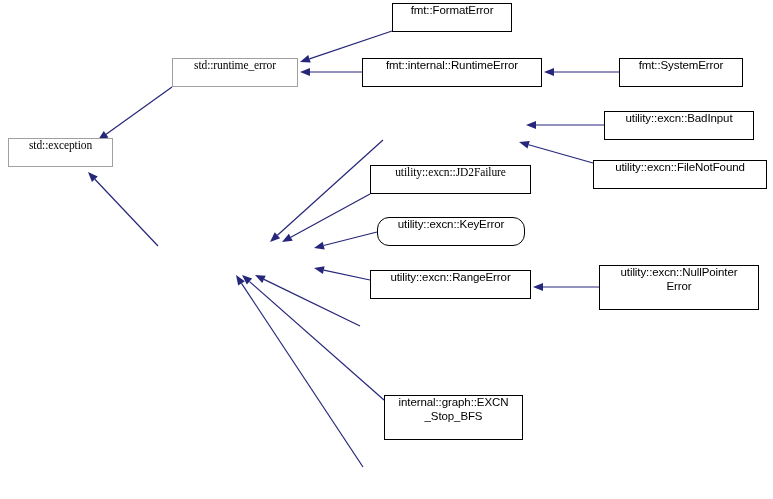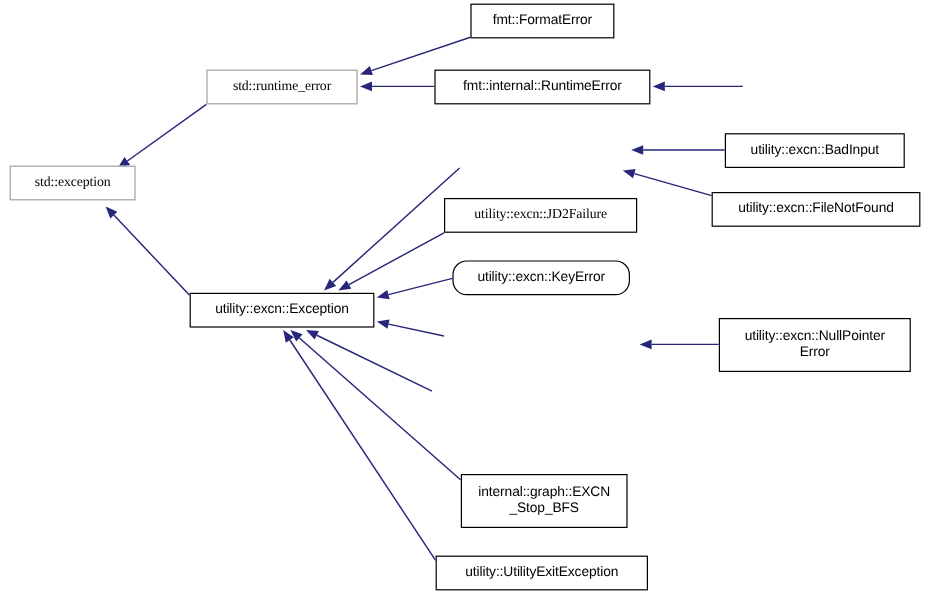--- a/index.html
+++ b/index.html
@@ -20,21 +20,21 @@
     left: 0;
     top: 0;
     width: 773px;
     height: 499px;
     pointer-events: none;
   }
   .node {
     position: absolute;
     box-sizing: border-box;
     display: flex;
-    align-items: center;
+    align-items: flex-start;
     justify-content: center;
     text-align: center;
     background: #ffffff;
     border: 1px solid #000000;
     color: #000000;
     font-size: 11.5px;
     line-height: 13.5px;
     letter-spacing: -0.1px;
     white-space: pre-line;
     cursor: pointer;
@@ -83,23 +83,23 @@
       <polygon points="242,275 252.14907464873798,278.6050358908538 246.86309826918696,284.6099050580238" fill="#26267a"></polygon>
       <line x1="363" y1="467" x2="241.5168918181659" y2="283.3404978668335" stroke="#26267a" stroke-width="1.2"></line>
       <polygon points="236,275 244.8530909648993,281.1337411395672 238.1806926714325,285.54725459409985" fill="#26267a"></polygon>
       <line x1="158" y1="246" x2="94.87199853876082" y2="179.26468416954717" stroke="#26267a" stroke-width="1.2"></line>
       <polygon points="88,172 97.77787220657969,176.51588475404284 91.96612487094195,182.0134835850515" fill="#26267a"></polygon>
     </svg>
 <div class="node external" style="left: 8px; top: 138px; width: 105px; height: 29px; border-color: rgb(160, 160, 160); background: rgb(255, 255, 255); color: rgb(0, 0, 0);"><span class="node-label">std::exception</span></div>
     <div class="node external" style="left: 172px; top: 58px; width: 126px; height: 29px; border-color: rgb(160, 160, 160); background: rgb(255, 255, 255); color: rgb(0, 0, 0);"><span class="node-label">std::runtime_error</span></div>
     <div class="node" style="left: 392px; top: 3px; width: 120px; height: 29px; border-color: rgb(0, 0, 0); background: rgb(255, 255, 255); color: rgb(0, 0, 0);"><span class="node-label">fmt::FormatError</span></div>
     <div class="node" style="left: 362px; top: 58px; width: 180px; height: 29px; border-color: rgb(0, 0, 0); background: rgb(255, 255, 255); color: rgb(0, 0, 0);"><span class="node-label">fmt::internal::RuntimeError</span></div>
+    <div class="node" style="left: 619px; top: 58px; width: 124px; height: 29px; border-color: rgb(0, 0, 0); background: rgb(255, 255, 255); color: rgb(0, 0, 0);"><span class="node-label">fmt::SystemError</span></div>
     <div class="node" style="left: 604px; top: 111px; width: 150px; height: 29px; border-color: rgb(0, 0, 0); background: rgb(255, 255, 255); color: rgb(0, 0, 0);"><span class="node-label">utility::excn::BadInput</span></div>
     <div class="node" style="left: 593px; top: 160px; width: 174px; height: 29px; border-color: rgb(0, 0, 0); background: rgb(255, 255, 255); color: rgb(0, 0, 0);"><span class="node-label">utility::excn::FileNotFound</span></div>
     <div class="node" style="left: 370px; top: 165px; width: 161px; height: 29px; border-color: rgb(0, 0, 0); background: rgb(255, 255, 255); color: rgb(0, 0, 0); font-family: Liberation Serif, serif;"><span class="node-label">utility::excn::JD2Failure</span></div>
     <div class="node" style="left: 377px; top: 217px; width: 148px; height: 29px; border-color: rgb(0, 0, 0); background: rgb(255, 255, 255); color: rgb(0, 0, 0); border-radius: 12px;"><span class="node-label">utility::excn::KeyError</span></div>
-    <div class="node" style="left: 158px; top: 244px; width: 154px; height: 29px; border-color: rgb(0, 0, 0); background: rgb(255, 255, 255); color: rgb(0, 0, 0);"><span class="node-label">utility::excn::Exception</span></div>
+    <div class="node" style="left: 370px; top: 270px; width: 161px; height: 29px; border-color: rgb(0, 0, 0); background: rgb(255, 255, 255); color: rgb(0, 0, 0);"><span class="node-label">utility::excn::RangeError</span></div>
     <div class="node" style="left: 599px; top: 265px; width: 160px; height: 45px; border-color: rgb(0, 0, 0); background: rgb(255, 255, 255); color: rgb(0, 0, 0);"><span class="node-label">utility::excn::NullPointer
 Error</span></div>
     <div class="node" style="left: 384px; top: 395px; width: 139px; height: 45px; border-color: rgb(0, 0, 0); background: rgb(255, 255, 255); color: rgb(0, 0, 0);"><span class="node-label">internal::graph::EXCN
 _Stop_BFS</span></div>
-    <div class="node" style="left: 363px; top: 463px; width: 177px; height: 29px; border-color: rgb(0, 0, 0); background: rgb(255, 255, 255); color: rgb(0, 0, 0);"><span class="node-label">utility::UtilityExitException</span></div>
   </div>
 
 </body></html>

